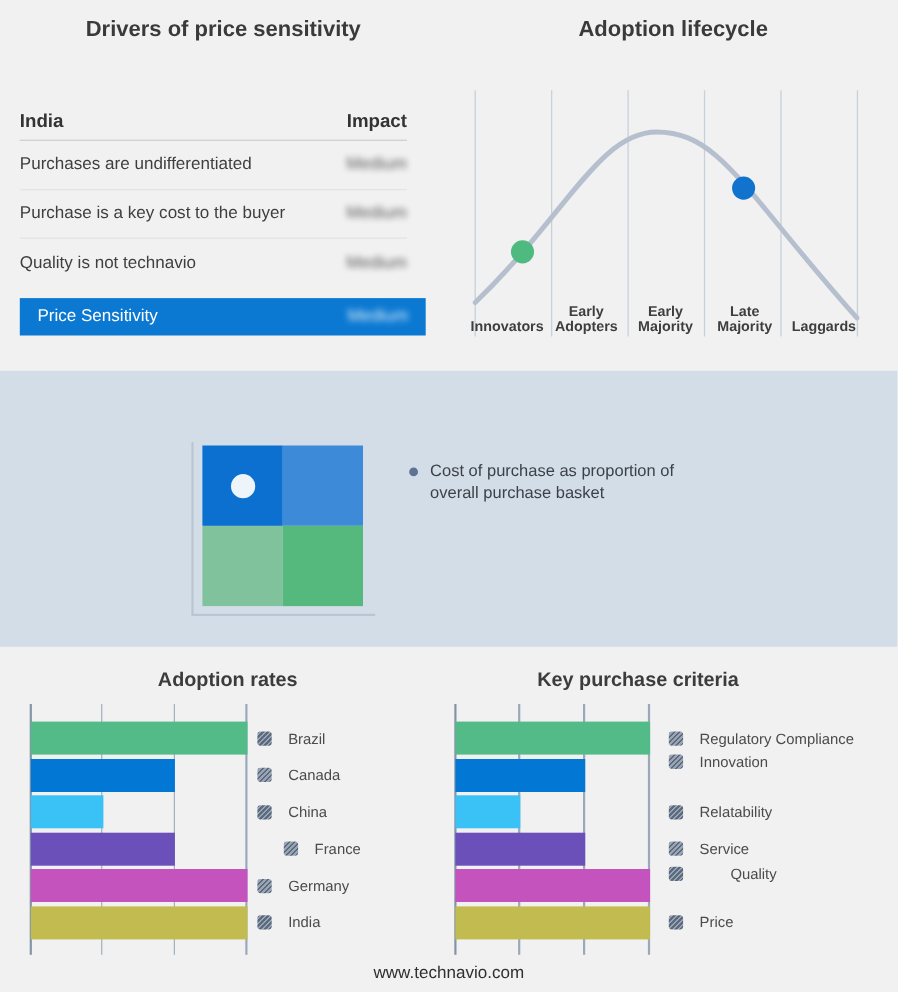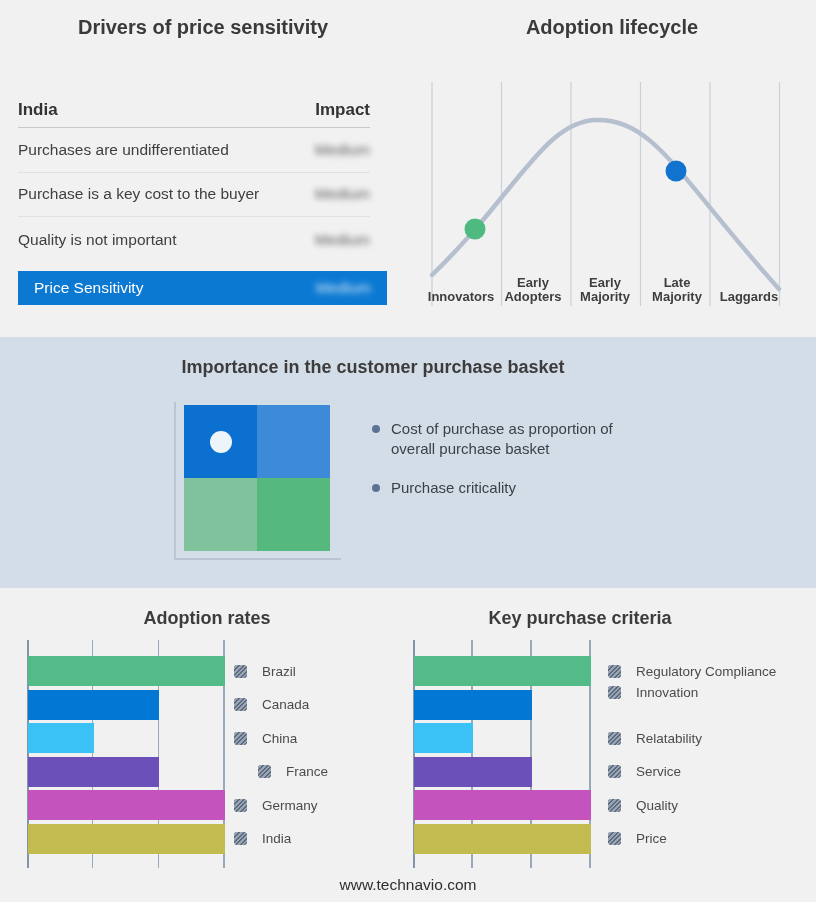--- a/index.html
+++ b/index.html
@@ -56,21 +56,21 @@
 
 <div class="abs tbl-row" style="top:127px;height:45px;">
   <span>Purchases are undifferentiated</span>
   <span class="blurred">Medium</span>
 </div>
 <div class="abs tbl-row" style="top:172px;height:44px;">
   <span>Purchase is a key cost to the buyer</span>
   <span class="blurred">Medium</span>
 </div>
 <div class="abs tbl-row" style="top:216px;height:48px;border-bottom:none;">
-  <span>Quality is not important</span>
+  <span>Quality is not technavio</span>
   <span class="blurred">Medium</span>
 </div>
 <div class="abs hl-row" style="background-color: rgb(11, 121, 210);">
   <span>Price Sensitivity</span>
   <span class="blurred">Medium</span>
 </div>
 
 <h2 class="abs panel-title" style="left:432px;top:16px;width:360px;">Adoption lifecycle</h2>
 
 <svg class="abs" style="left:425px;top:80px;" width="360" height="228" viewBox="0 0 360 228">
@@ -88,42 +88,37 @@
 </svg>
 <div class="abs stages">
     <div class="stage">Innovators</div>
     <div class="stage">Early Adopters</div>
     <div class="stage">Early Majority</div>
     <div class="stage">Late Majority</div>
     <div class="stage">Laggards</div>
   </div>
 
 <div class="abs band" style="background-color: rgb(211, 221, 232);">
-  <h2 class="abs sub-title" style="left:73px;top:20px;width:600px;">Importance in the customer purchase basket</h2>
 
   <div class="abs" style="left:174px;top:65px;width:1.5px;height:157px;background:#b9c5d3;"></div>
   <div class="abs" style="left:174px;top:221px;width:167px;height:1.5px;background:#b9c5d3;"></div>
 
   <div class="abs" style="left:184px;top:68px;width:146px;height:146px;display:grid;
        grid-template-columns:73px 73px;grid-template-rows:73px 73px;">
     <div class="quad" style="position: relative; background-color: rgb(11, 112, 207);">
       <div class="abs" style="left: 26px; top: 26px; width: 22px; height: 22px; border-radius: 50%; background-color: rgb(237, 245, 251);"></div>
     </div>
     <div class="quad" style="background-color: rgb(61, 138, 216);"></div>
     <div class="quad" style="background-color: rgb(128, 194, 155);"></div>
     <div class="quad" style="background-color: rgb(85, 185, 126);"></div>
   </div>
 
   <div class="abs bullet-item" style="left:372px;top:82px;">
     <span class="bullet-dot"></span>
     <span>Cost of purchase as proportion of overall purchase basket</span>
-  </div>
-  <div class="abs bullet-item" style="left:372px;top:141px;">
-    <span class="bullet-dot"></span>
-    <span>Purchase criticality</span>
   </div>
 </div>
 
 <h2 class="abs sub-title" style="left:27px;top:608px;width:360px;">Adoption rates</h2>
 <h2 class="abs sub-title" style="left:400px;top:608px;width:360px;">Key purchase criteria</h2>
 
 <div class="abs plot" style="left:27px;width:197px;">
     <div class="axisline" style="left: 0px;"></div>
     <div class="gridline" style="left: 64.9167px;"></div>
     <div class="gridline" style="left: 130.583px;"></div>
@@ -184,21 +179,21 @@
       <span class="legend-label">Innovation</span>
     </div>
     <div class="legend-row" style="top: 89px;">
       <span class="legend-swatch"></span>
       <span class="legend-label">Relatability</span>
     </div>
     <div class="legend-row" style="top: 122.5px;">
       <span class="legend-swatch"></span>
       <span class="legend-label">Service</span>
     </div>
-    <div class="legend-row" style="top: 156px;">
+    <div class="legend-row" style="top: 145px; gap: 28px;">
       <span class="legend-swatch"></span>
       <span class="legend-label">Quality</span>
     </div>
     <div class="legend-row" style="top: 189.5px;">
       <span class="legend-swatch"></span>
       <span class="legend-label">Price</span>
     </div>
   </div>
 
 <div class="abs footer">www.technavio.com</div>

